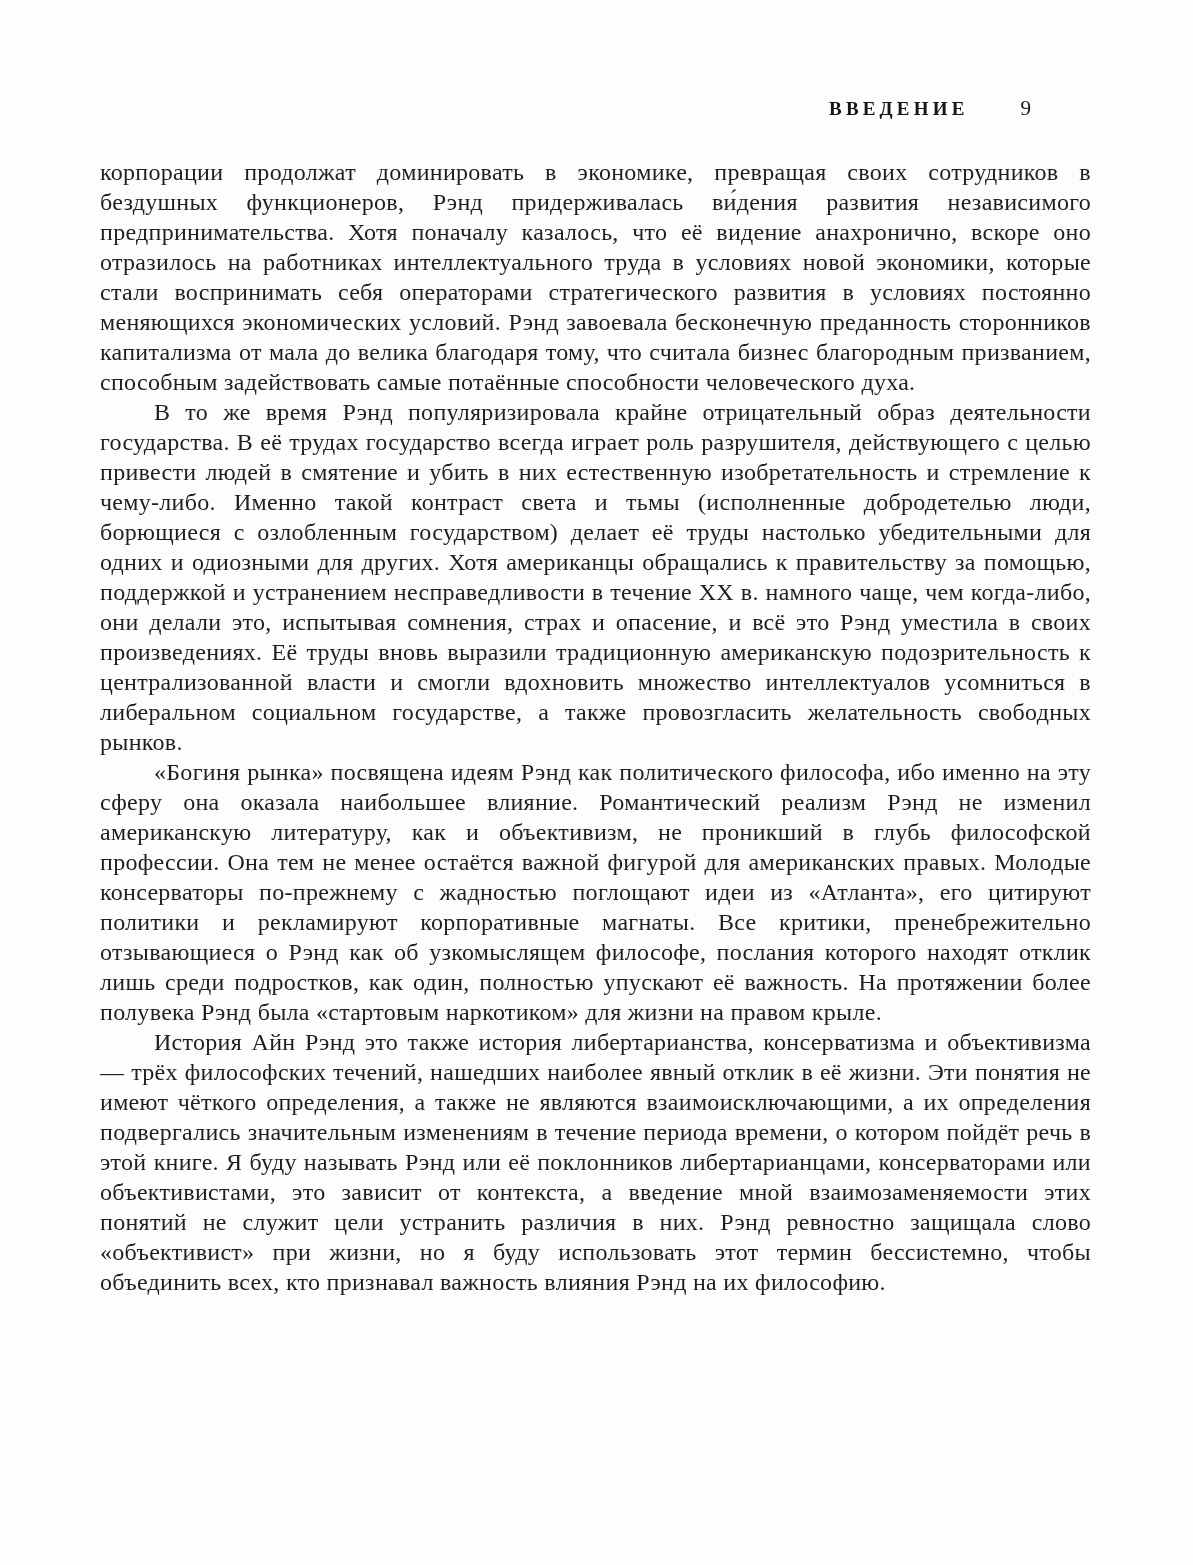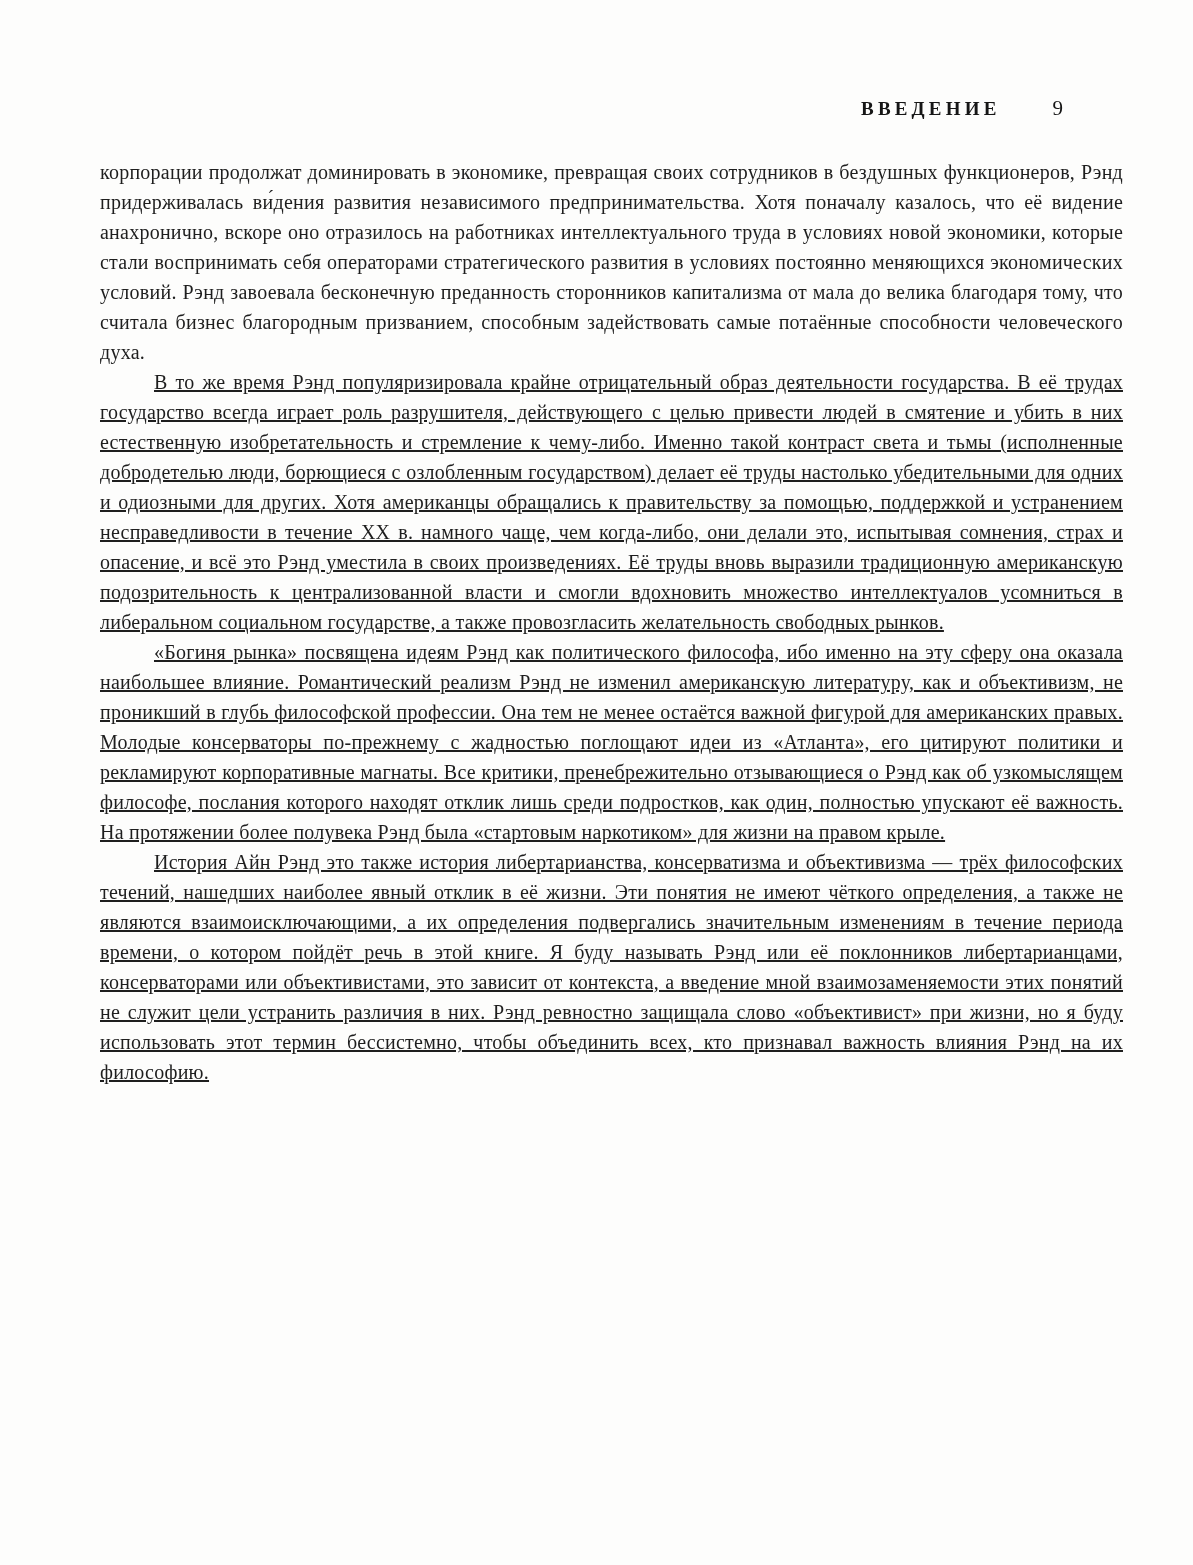--- a/index.html
+++ b/index.html
@@ -13,21 +13,21 @@
     font-family: "Liberation Serif", "DejaVu Serif", serif;
     color: #1e1e1e;
     -webkit-font-smoothing: antialiased;
   }
   .page {
     position: relative;
     width: 1193px;
     height: 1565px;
     box-sizing: border-box;
     background: #fdfdfc;
-    padding: 96px 70px 0 100px;
+    padding: 96px 102px 0 100px;
     overflow: hidden;
   }
   .running-header {
     display: flex;
     justify-content: flex-end;
     align-items: baseline;
     padding-right: 60px;
     margin-bottom: 36px;
   }
   .running-header .chapter {
@@ -35,34 +35,33 @@
     font-size: 19px;
     letter-spacing: 0.22em;
     color: #161616;
   }
   .running-header .folio {
     font-size: 21px;
     margin-left: 52px;
     color: #161616;
   }
   .body-text {
-    font-size: 20px;
+    font-size: 24px;
     line-height: 30px;
     text-align: justify;
     letter-spacing: 0.012em;
     hyphens: auto;
     -webkit-hyphens: auto;
   }
   .para {
     margin: 0;
     padding: 0;
   }
   .para.indent {
     text-indent: 54px;
-    text-decoration: underline;
   }
 </style>
 </head>
 <body>
 
 <div class="page">
 
   <div class="running-header">
     <span class="chapter">ВВЕДЕНИЕ</span>
     <span class="folio">9</span>

